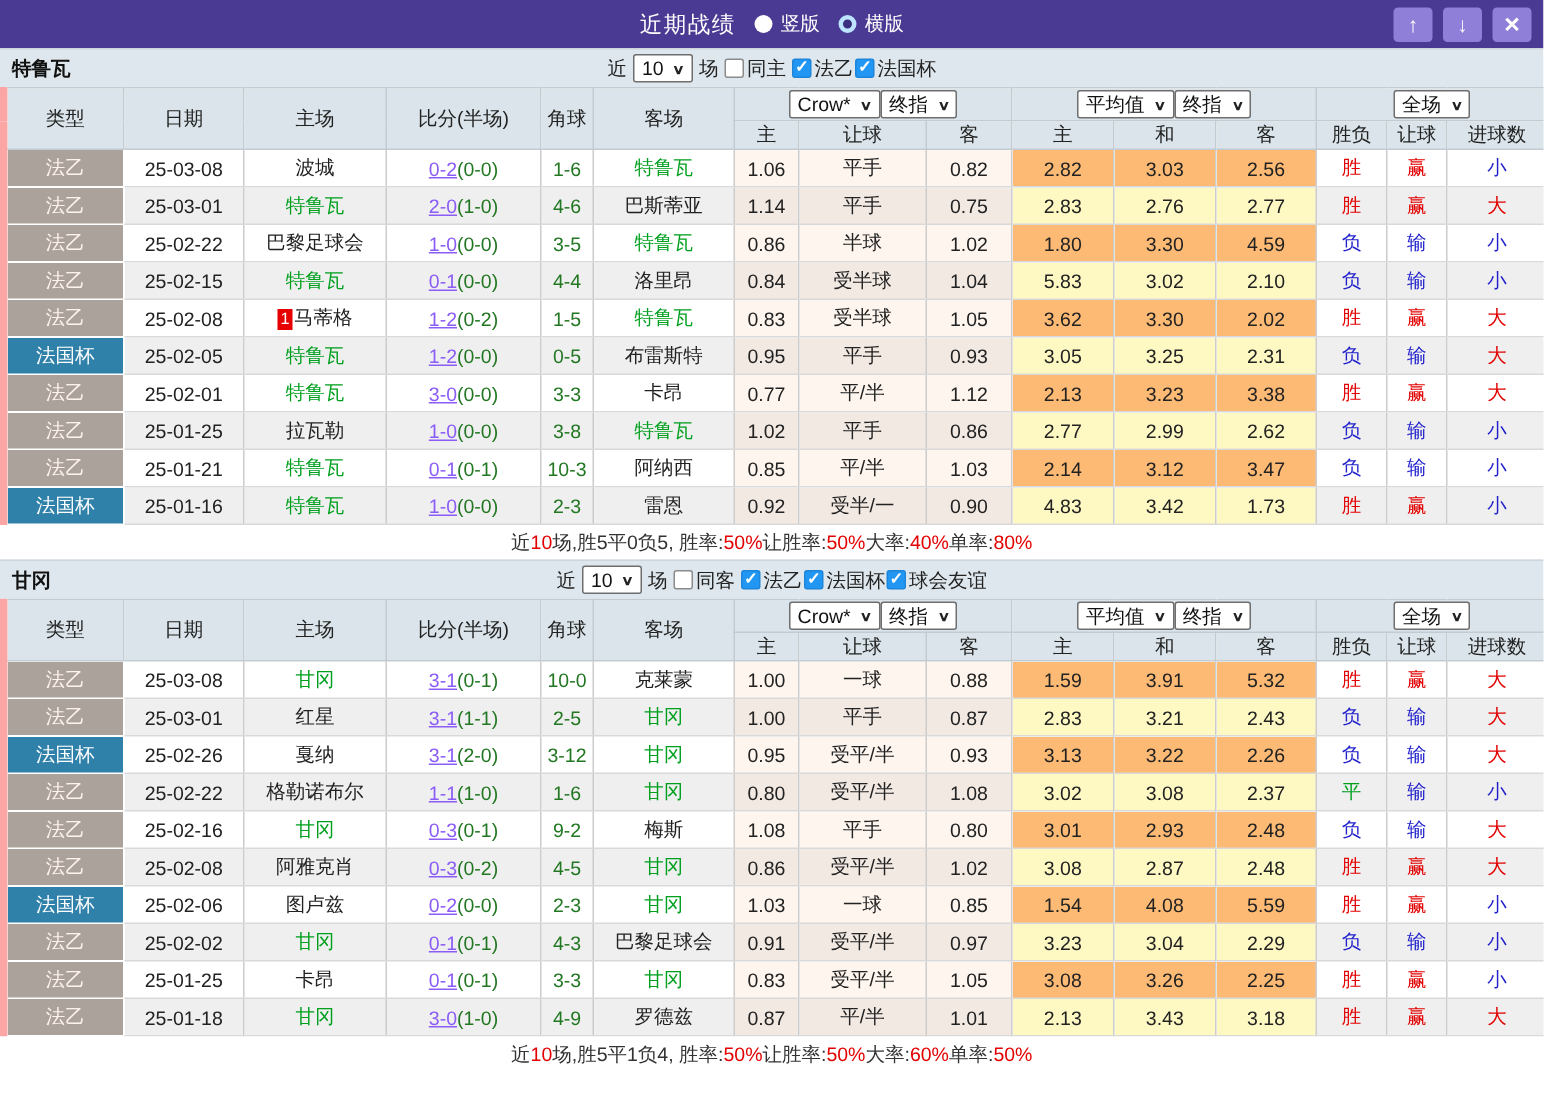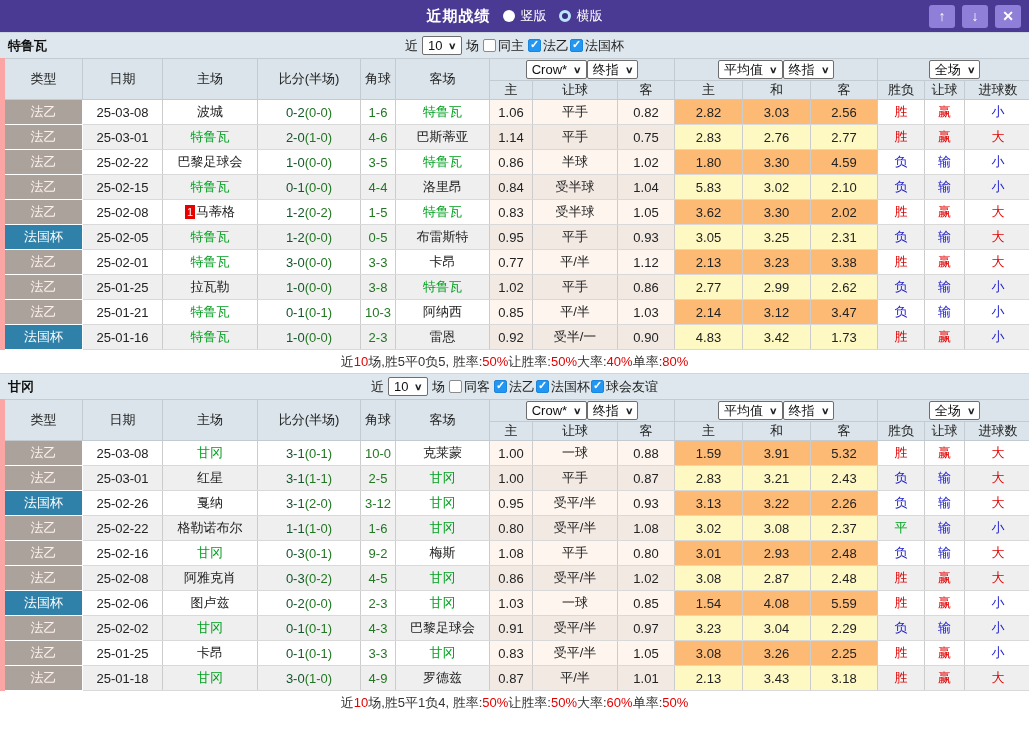--- a/index.html
+++ b/index.html
@@ -11,21 +11,21 @@
   
   .titlebar {
     height:32px; background:#4B3A93; position:relative;
     display:flex; align-items:center; color:#fff;
   }
   .titlebar-center {
     position:absolute; left:0; right:0; display:flex;
     justify-content:center; align-items:center; gap:12px; pointer-events:none;
   }
   .titlebar-center > * { pointer-events:auto; }
-  .win-title { font-size:15px; font-weight:bold; letter-spacing:1px; }
+  .win-title { font-size:15px; font-weight:normal; letter-spacing:1px; }
   .radio-label { display:inline-flex; align-items:center; gap:6px; font-size:13px; cursor:pointer; }
   .radio { width:12px; height:12px; border-radius:50%; display:inline-block; }
   .radio.sel { background:#fff; }
   .radio.unsel { border:3px solid #BDE3FF; background:#3A2F7E; }
   .tb-buttons { margin-left:auto; display:flex; gap:7px; padding-right:8px; position:relative; z-index:1; }
   .tb-btn {
     width:26px; height:23px; background:#8F7FD8; border-radius:3px;
     display:flex; align-items:center; justify-content:center;
     color:#fff; font-size:14px; font-weight:bold; cursor:pointer;
   }
@@ -70,21 +70,21 @@
   tr.odd  td.g1 { background:#fdf5ee; }
   tr.even td.g1 { background:#f2e9e3; }
   tr.odd  td.g2 { background:#fdba74; }
   tr.even td.g2 { background:#fef9c3; }
   tr td.type {
     background:#ABA29B; color:#FFF2EE;
     border-bottom:1px solid #fff; border-right:1px solid #fff;
   }
   tr td.type.cup { background:#2F81A9; color:#fff; }
   .t-r { color:#E30000; } .t-b { color:#2121CC; } .t-g { color:#00A01E; }
-  .score-ft { color:#14532d; }
+  .score-ft { color:#8b5cf6;text-decoration:underline; }
   .score-ht { color:#227722; }
   td.corner { color:#227722; }
   .team-focus { color:#00A01E; }
   .rank {
     background:#E60000; color:#fff; font-size:11px;
     padding:0 2px; margin-right:1px; display:inline-block; line-height:14px;
   }
   
   .summary {
     height:23px; display:flex; align-items:center; justify-content:center;

